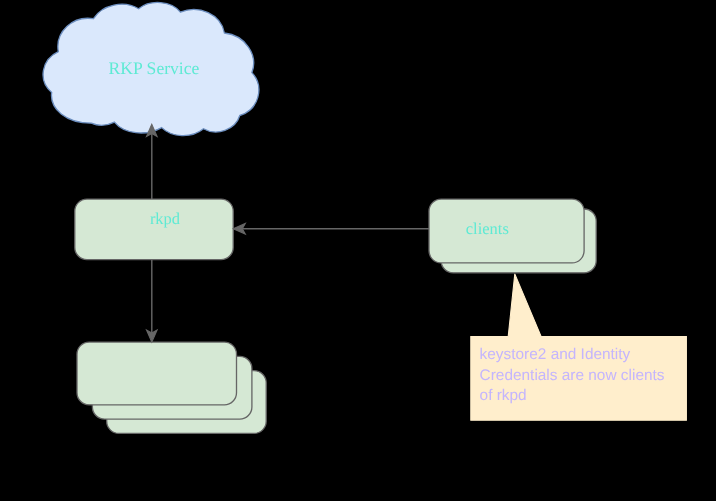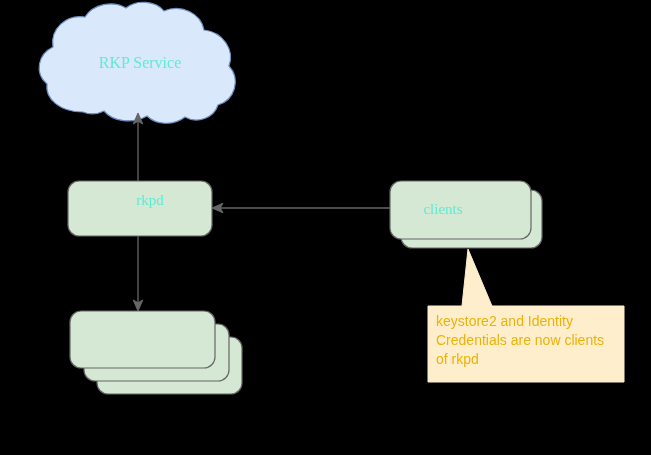--- a/index.html
+++ b/index.html
@@ -59,21 +59,21 @@
     top: 311px;
     width: 142px;
     height: 68px;
   }
   #callout-text {
     position: absolute;
     left: 436px;
     top: 312px;
     width: 182px;
     height: 64px;
-    color: #eab308;
+    color: #c4b5fd;
     font-family: "Liberation Sans", sans-serif;
     font-size: 14px;
     line-height: 19px;
     text-align: left;
     pointer-events: none;
   }
 </style>
 </head>
 <body>
 

